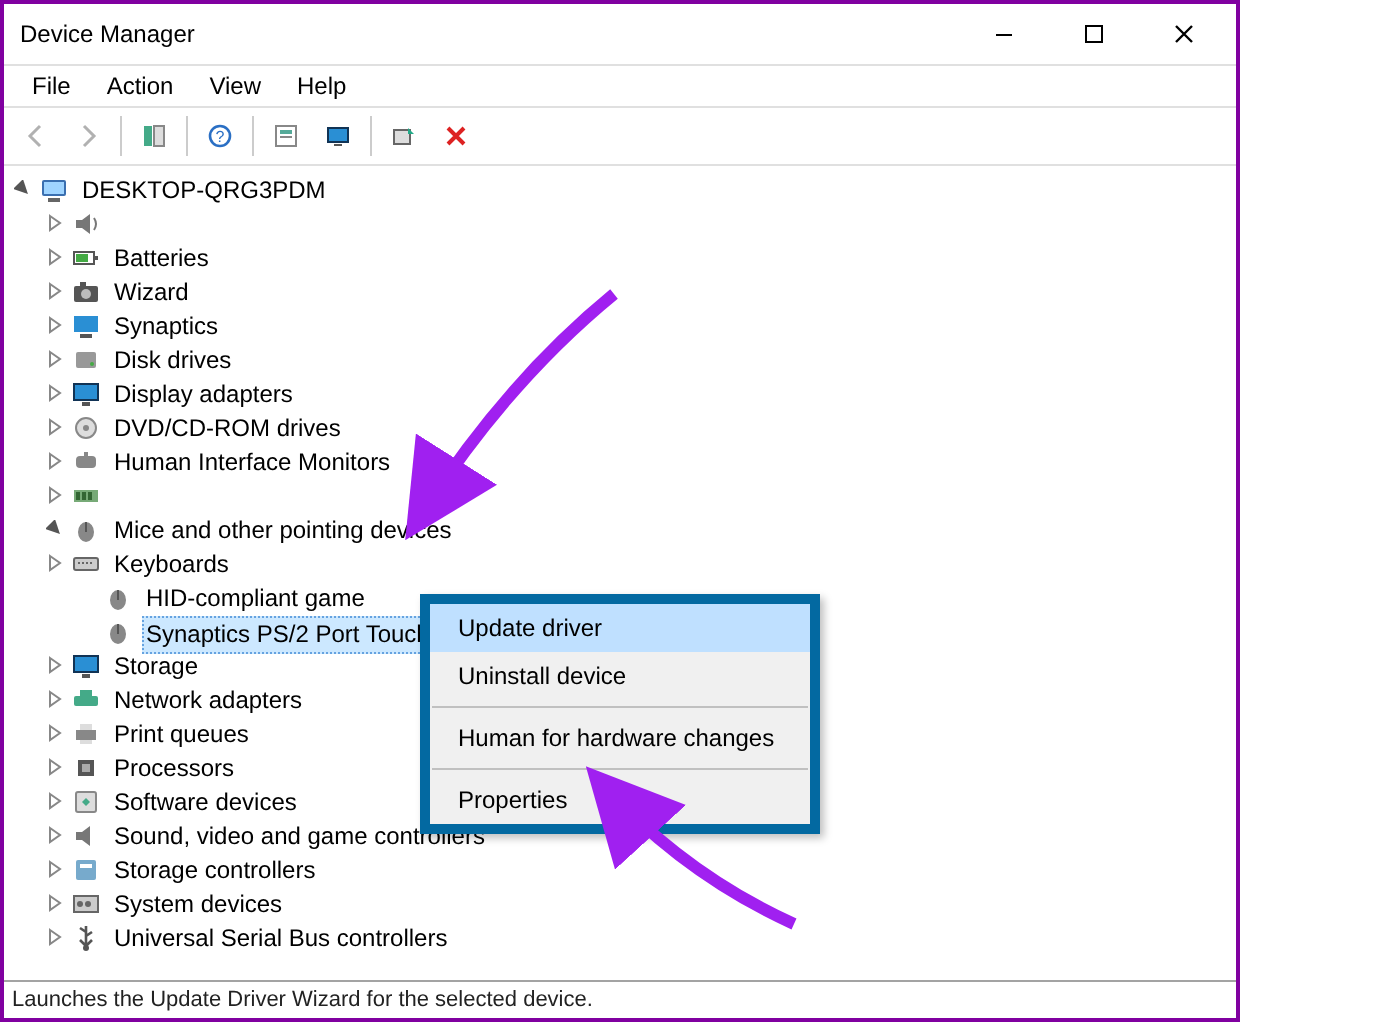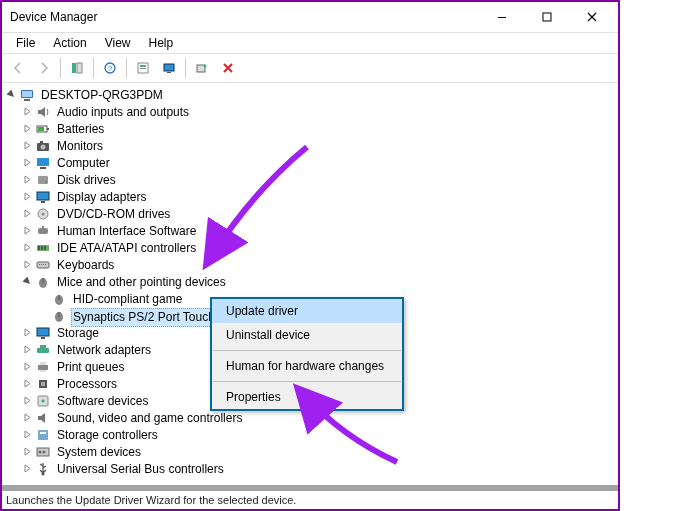--- a/index.html
+++ b/index.html
@@ -14,23 +14,23 @@
   .tool-btn{width:22px;height:22px;display:flex;align-items:center;justify-content:center;border:1px solid transparent}
   .tool-sep{width:1px;height:20px;background:#ccc;margin:0 2px}
   .tree-area{flex:1;overflow:auto;padding:4px 2px;position:relative}
   .node{display:flex;align-items:flex-start;height:17px;line-height:17px;white-space:nowrap}
   .expander{width:14px;height:14px;display:flex;align-items:center;justify-content:center;margin-right:1px}
   .expander svg{width:9px;height:9px}
   .indent{display:inline-block}
   .icon-slot{width:16px;height:16px;display:flex;align-items:center;justify-content:center;margin-right:4px}
   .node-label{padding:0 2px}
   .node.selected .node-label{background:#cce8ff;border:1px dotted #66a3e0;padding:0 1px}
-  .statusbar{height:18px;border-top:6px solid #a3a3a3;padding:0 4px;font-size:11px;line-height:18px;color:#222}
+  .statusbar{height:18px;border-top:1px solid #a3a3a3;padding:0 4px;font-size:11px;line-height:18px;color:#222}
   
-  .ctxmenu{position:absolute;background:#f0f0f0;border:2px solid #0369a1;box-shadow:2px 2px 4px rgba(0,0,0,.25);width:190px;z-index:50}
+  .ctxmenu{position:absolute;background:#f0f0f0;border:5px solid #0369a1;box-shadow:2px 2px 4px rgba(0,0,0,.25);width:190px;z-index:50}
   .ctx-item{padding:5px 14px;font-size:12px}
   .ctx-item.hover{background:#bfe0ff}
   .ctx-item.bold{font-weight:normal}
   .ctx-sep{height:1px;background:#c0c0c0;margin:3px 1px}
   
   .annotation-arrow{position:absolute;pointer-events:none;z-index:60}
   .disabled{opacity:.45}
 </style>
 </head>
 <body>
@@ -139,21 +139,20 @@
           <svg viewBox="0 0 9 9">
             <path d="M2 1 L7 4.5 L2 8 Z" fill="none" stroke="#888"></path>
           </svg>
         </span>
     <span class="icon-slot">
           <svg width="16" height="16" viewBox="0 0 16 16">
             <path d="M3 6 H6 L10 3 V13 L6 10 H3 Z" fill="#777"></path>
             <path d="M12 5 Q14 8 12 11" fill="none" stroke="#777"></path>
           </svg>
         </span>
-    <span class="node-label">Audio inputs and outputs</span>
   </div>
       <div class="node">
     <span class="indent" style="width:16px"></span>
     <span class="expander">
           <svg viewBox="0 0 9 9">
             <path d="M2 1 L7 4.5 L2 8 Z" fill="none" stroke="#888"></path>
           </svg>
         </span>
     <span class="icon-slot">
           <svg width="16" height="16" viewBox="0 0 16 16">
@@ -171,36 +170,36 @@
             <path d="M2 1 L7 4.5 L2 8 Z" fill="none" stroke="#888"></path>
           </svg>
         </span>
     <span class="icon-slot">
           <svg width="16" height="16" viewBox="0 0 16 16">
             <rect x="2" y="5" width="12" height="8" rx="1" fill="#555"></rect>
             <circle cx="8" cy="9" r="2.5" fill="#bbb"></circle>
             <rect x="5" y="3" width="3" height="2" fill="#555"></rect>
           </svg>
         </span>
-    <span class="node-label">Monitors</span>
+    <span class="node-label">Wizard</span>
   </div>
       <div class="node">
     <span class="indent" style="width:16px"></span>
     <span class="expander">
           <svg viewBox="0 0 9 9">
             <path d="M2 1 L7 4.5 L2 8 Z" fill="none" stroke="#888"></path>
           </svg>
         </span>
     <span class="icon-slot">
           <svg width="16" height="16" viewBox="0 0 16 16">
             <rect x="2" y="3" width="12" height="8" fill="#2a8fd4"></rect>
             <rect x="5" y="12" width="6" height="2" fill="#555"></rect>
           </svg>
         </span>
-    <span class="node-label">Computer</span>
+    <span class="node-label">Synaptics</span>
   </div>
       <div class="node">
     <span class="indent" style="width:16px"></span>
     <span class="expander">
           <svg viewBox="0 0 9 9">
             <path d="M2 1 L7 4.5 L2 8 Z" fill="none" stroke="#888"></path>
           </svg>
         </span>
     <span class="icon-slot">
           <svg width="16" height="16" viewBox="0 0 16 16">
@@ -246,71 +245,70 @@
           <svg viewBox="0 0 9 9">
             <path d="M2 1 L7 4.5 L2 8 Z" fill="none" stroke="#888"></path>
           </svg>
         </span>
     <span class="icon-slot">
           <svg width="16" height="16" viewBox="0 0 16 16">
             <rect x="3" y="5" width="10" height="6" rx="2" fill="#888"></rect>
             <rect x="7" y="3" width="2" height="3" fill="#888"></rect>
           </svg>
         </span>
-    <span class="node-label">Human Interface Software</span>
+    <span class="node-label">Human Interface Monitors</span>
   </div>
       <div class="node">
     <span class="indent" style="width:16px"></span>
     <span class="expander">
           <svg viewBox="0 0 9 9">
             <path d="M2 1 L7 4.5 L2 8 Z" fill="none" stroke="#888"></path>
           </svg>
         </span>
     <span class="icon-slot">
           <svg width="16" height="16" viewBox="0 0 16 16">
             <rect x="2" y="5" width="12" height="6" fill="#7a7"></rect>
             <rect x="3" y="6" width="2" height="4" fill="#363"></rect>
             <rect x="6" y="6" width="2" height="4" fill="#363"></rect>
             <rect x="9" y="6" width="2" height="4" fill="#363"></rect>
           </svg>
         </span>
-    <span class="node-label">IDE ATA/ATAPI controllers</span>
+  </div>
+      <div class="node">
+    <span class="indent" style="width:16px"></span>
+    <span class="expander">
+          <svg viewBox="0 0 9 9">
+            <path d="M1 1 L8 4.5 L1 8 Z" transform="rotate(45 4.5 4.5)" fill="#555"></path>
+          </svg>
+        </span>
+    <span class="icon-slot">
+          <svg width="16" height="16" viewBox="0 0 16 16">
+            <ellipse cx="8" cy="9" rx="4" ry="5" fill="#888"></ellipse>
+            <line x1="8" y1="4" x2="8" y2="9" stroke="#555"></line>
+          </svg>
+        </span>
+    <span class="node-label">Mice and other pointing devices</span>
   </div>
       <div class="node">
     <span class="indent" style="width:16px"></span>
     <span class="expander">
           <svg viewBox="0 0 9 9">
             <path d="M2 1 L7 4.5 L2 8 Z" fill="none" stroke="#888"></path>
           </svg>
         </span>
     <span class="icon-slot">
           <svg width="16" height="16" viewBox="0 0 16 16">
             <rect x="2" y="5" width="12" height="6" rx="1" fill="#ccc" stroke="#666"></rect>
             <rect x="4" y="7" width="1" height="1" fill="#666"></rect>
             <rect x="6" y="7" width="1" height="1" fill="#666"></rect>
             <rect x="8" y="7" width="1" height="1" fill="#666"></rect>
             <rect x="10" y="7" width="1" height="1" fill="#666"></rect>
           </svg>
         </span>
     <span class="node-label">Keyboards</span>
-  </div>
-      <div class="node">
-    <span class="indent" style="width:16px"></span>
-    <span class="expander">
-          <svg viewBox="0 0 9 9">
-            <path d="M1 1 L8 4.5 L1 8 Z" transform="rotate(45 4.5 4.5)" fill="#555"></path>
-          </svg>
-        </span>
-    <span class="icon-slot">
-          <svg width="16" height="16" viewBox="0 0 16 16">
-            <ellipse cx="8" cy="9" rx="4" ry="5" fill="#888"></ellipse>
-            <line x1="8" y1="4" x2="8" y2="9" stroke="#555"></line>
-          </svg>
-        </span>
-    <span class="node-label">Mice and other pointing devices</span>
   </div>
       <div class="node ">
         <span class="indent" style="width:32px"></span>
         <span class="expander"></span>
         <span class="icon-slot">
           <svg width="16" height="16" viewBox="0 0 16 16">
             <ellipse cx="8" cy="9" rx="4" ry="5" fill="#888"></ellipse>
             <line x1="8" y1="4" x2="8" y2="9" stroke="#555"></line>
           </svg>
         </span>

